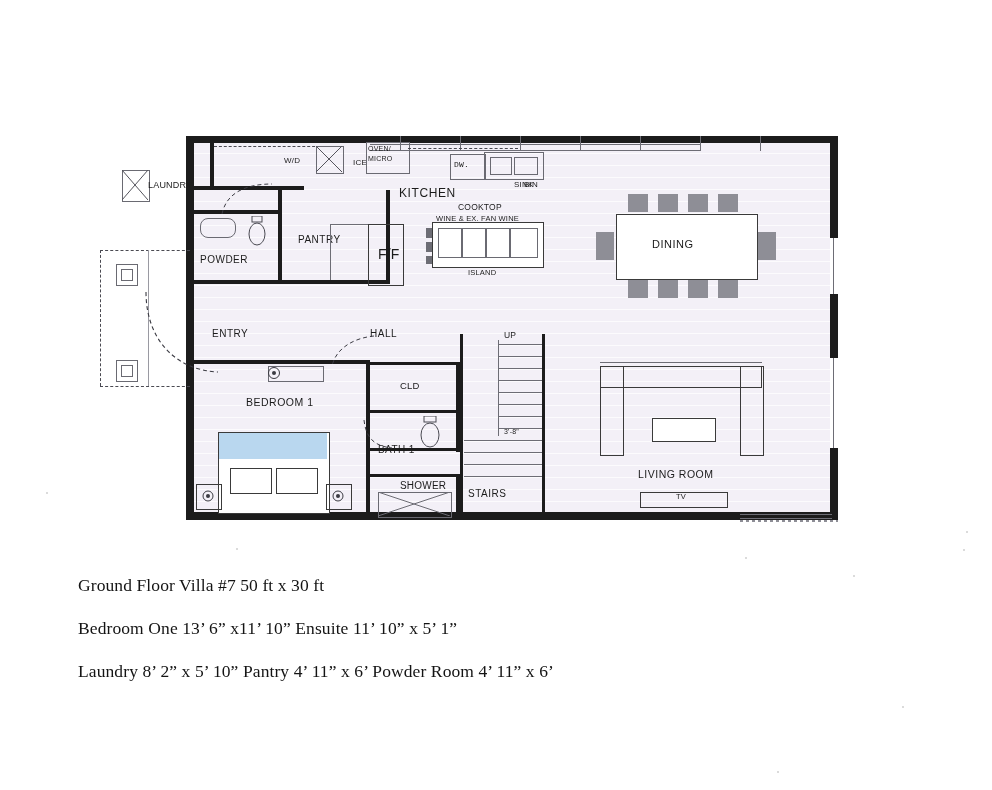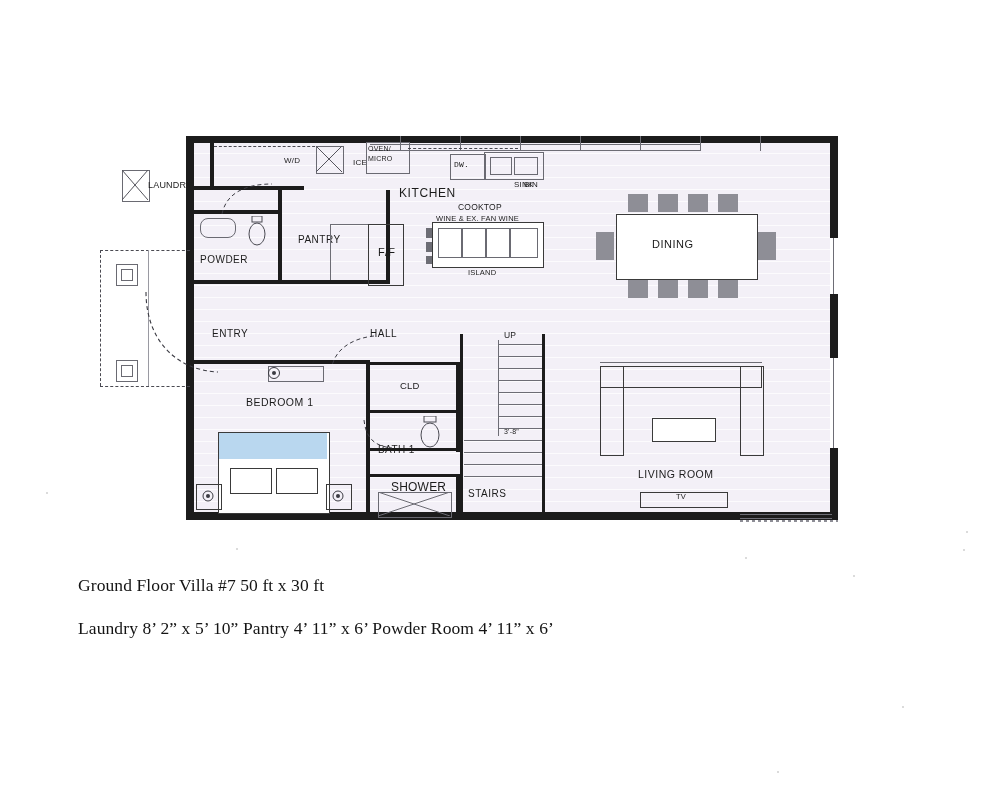--- a/index.html
+++ b/index.html
@@ -170,21 +170,21 @@
   <div class="hair" style="left:326px; top:128px; width:6px; height:8px;"></div>
 
   <div class="wall" style="left:178px; top:62px; width:4px; height:94px;"></div>
   <div class="wall" style="left:178px; top:152px; width:112px; height:4px;"></div>
   <div class="wall" style="left:286px; top:62px; width:4px; height:94px;"></div>
   <div class="lbl" style="left:198px; top:106px; font-size:10px; letter-spacing:.5px;">PANTRY</div>
   <div class="hair" style="left:230px; top:96px; width:60px; height:1px;"></div>
   <div class="hair" style="left:230px; top:96px; width:1px; height:56px;"></div>
 
   <div class="box" style="left:268px; top:96px; width:34px; height:60px;"></div>
-  <div class="lbl" style="left:278px; top:118px; font-size:11px;">F/F</div>
+  <div class="lbl" style="left:278px; top:118px; font-size:14px;">F/F</div>
 
   <div class="wall" style="left:94px; top:82px; width:88px; height:4px;"></div>
   <div class="wall" style="left:94px; top:152px; width:88px; height:4px;"></div>
   <div class="boxthin" style="left:100px; top:90px; width:34px; height:18px; border-radius:8px;"></div>
   <svg style="position:absolute; left:146px; top:88px; width:22px; height:34px;">
     <rect x="6" y="0" width="10" height="6" fill="none" stroke="#4a4a52" stroke-width="1"></rect>
     <ellipse cx="11" cy="18" rx="8" ry="11" fill="none" stroke="#4a4a52" stroke-width="1"></ellipse>
   </svg>
   <div class="lbl" style="left:100px; top:126px; font-size:10px; letter-spacing:.5px;">POWDER</div>
   <svg style="position:absolute; left:120px; top:54px; width:60px; height:34px; overflow:visible;">
@@ -238,21 +238,21 @@
     <path d="M2,2 C4,20 12,28 30,30" fill="none" stroke="#3b3b43" stroke-width="1" stroke-dasharray="4,3"></path>
   </svg>
 
   <div class="wall" style="left:270px; top:346px; width:90px; height:3px;"></div>
   <div class="wall" style="left:356px; top:346px; width:4px; height:46px;"></div>
   <div class="boxthin" style="left:278px; top:364px; width:72px; height:24px;"></div>
   <svg style="position:absolute; left:278px; top:364px; width:72px; height:24px;">
     <line x1="0" y1="0" x2="72" y2="24" stroke="#6b6b73" stroke-width="1"></line>
     <line x1="72" y1="0" x2="0" y2="24" stroke="#6b6b73" stroke-width="1"></line>
   </svg>
-  <div class="lbl" style="left:291px; top:352px; font-size:12px;">SHOWER</div>
+  <div class="lbl" style="left:300px; top:352px; font-size:10px;">SHOWER</div>
 
   <div class="wall" style="left:360px; top:206px; width:3px; height:186px;"></div>
   <div class="wall" style="left:442px; top:206px; width:3px; height:186px;"></div>
   <div class="hair" style="left:398px; top:216px; width:44px; height:1px;"></div>
   <div class="hair" style="left:398px; top:228px; width:44px; height:1px;"></div>
   <div class="hair" style="left:398px; top:240px; width:44px; height:1px;"></div>
   <div class="hair" style="left:398px; top:252px; width:44px; height:1px;"></div>
   <div class="hair" style="left:398px; top:264px; width:44px; height:1px;"></div>
   <div class="hair" style="left:398px; top:276px; width:44px; height:1px;"></div>
   <div class="hair" style="left:398px; top:288px; width:44px; height:1px;"></div>
@@ -288,14 +288,15 @@
   <div class="box" style="left:540px; top:364px; width:86px; height:14px;"></div>
   <div class="lbl" style="left:576px; top:364px; font-size:7.5px;">TV</div>
 
   <div class="hair2" style="left:640px; top:392px; width:98px; height:2px;
               background:repeating-linear-gradient(to right, #8e8e96 0 3px, transparent 3px 6px);"></div>
 
 </div>
 
 <div id="notes">
   <div class="line">Ground Floor Villa #7 50 ft x 30 ft</div>
+  <div class="line">Bedroom One 13’ 6” x11’ 10” Ensuite 11’ 10” x 5’ 1”</div>
   <div class="line">Laundry 8’ 2” x 5’ 10” Pantry 4’ 11” x 6’ Powder Room 4’ 11” x 6’</div>
 </div>
 
 </body></html>

